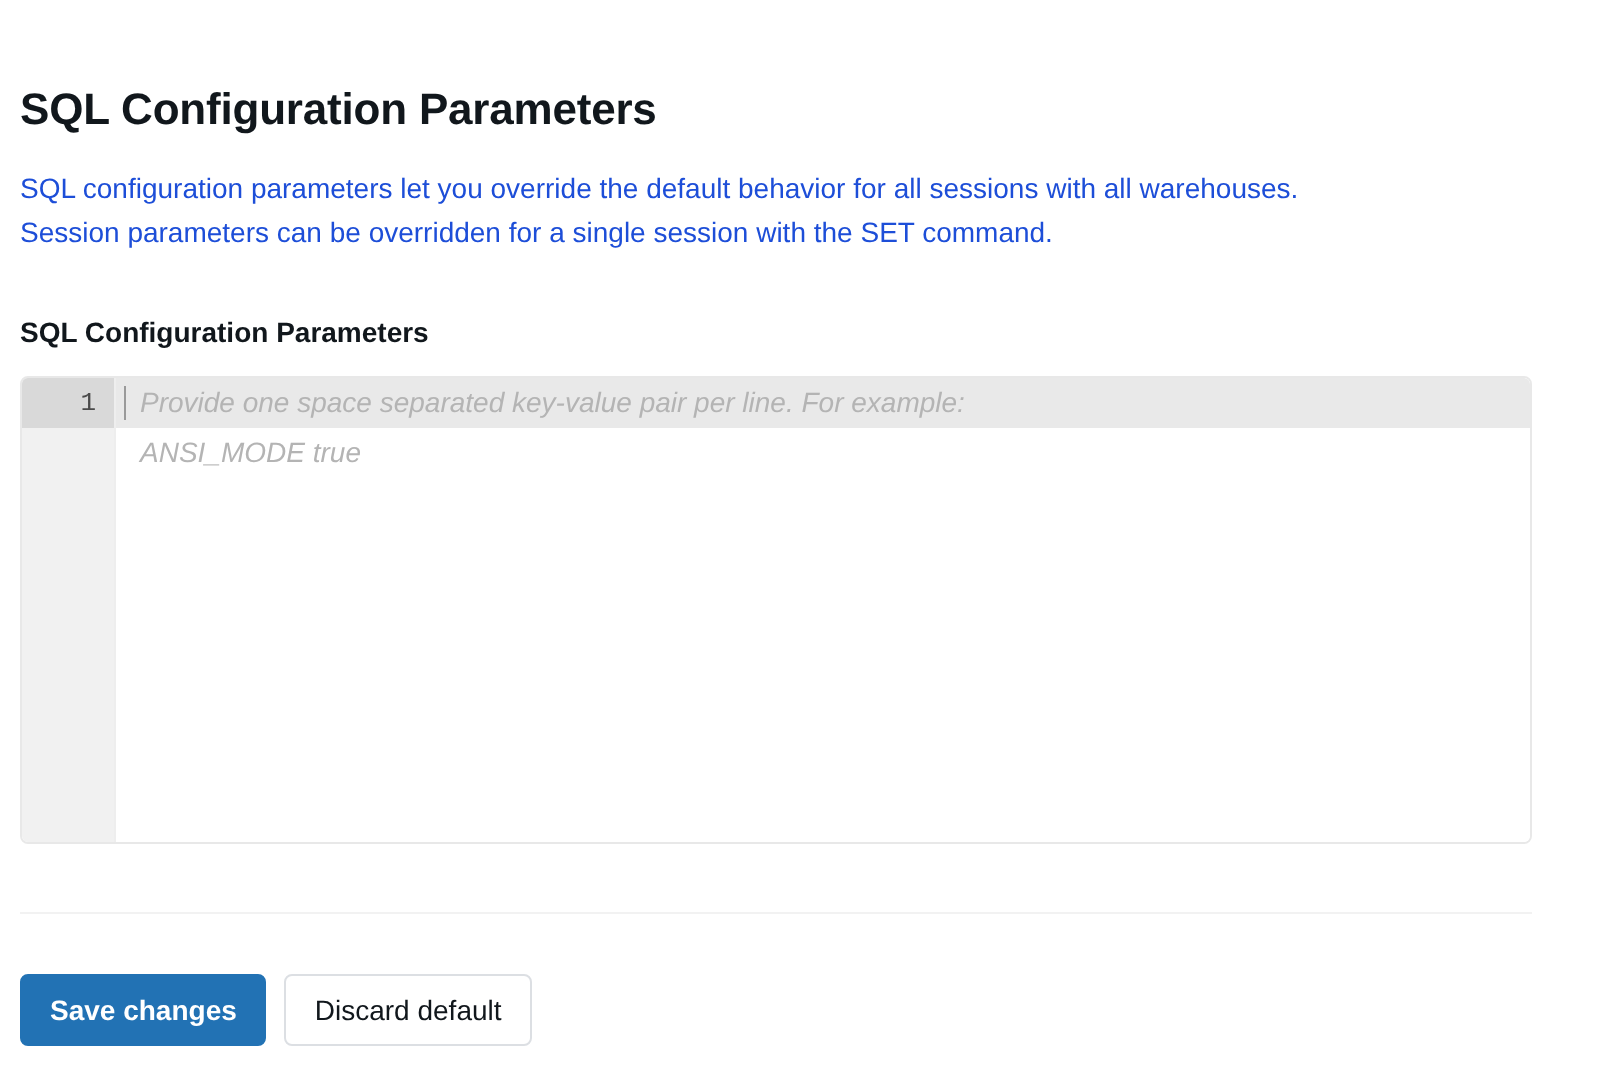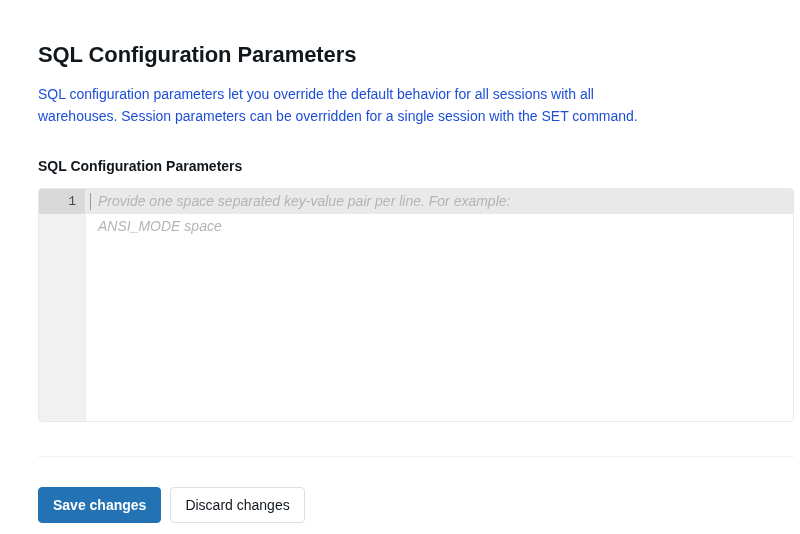--- a/index.html
+++ b/index.html
@@ -13,21 +13,21 @@
     font-family: "Liberation Sans", "DejaVu Sans", sans-serif;
     color: #11171c;
     overflow: hidden;
   }
 
   .page {
     position: relative;
     width: 696px;
     height: 534px;
     box-sizing: border-box;
-    padding: 0 38px;
+    padding: 0 10px;
   }
 
   
   .page-title {
     margin: 0;
     padding-top: 41px;
     font-size: 22px;
     line-height: 28px;
     font-weight: 700;
     letter-spacing: -0.1px;
@@ -199,27 +199,27 @@
 
       <div class="editor-gutter">
         <div class="gutter-line active">1</div>
       </div>
 
       <div class="editor-content">
         <div class="active-line-bg"></div>
         <div class="editor-cursor"></div>
         <div class="editor-lines">
           <div class="editor-line">Provide one space separated key-value pair per line. For example:</div>
-          <div class="editor-line">ANSI_MODE space</div>
+          <div class="editor-line">ANSI_MODE true</div>
         </div>
       </div>
 
     </div>
   </div>
 
   <div class="divider"></div>
 
   <div class="actions">
     <button class="btn btn-primary">Save changes</button>
-    <button class="btn btn-secondary">Discard changes</button>
+    <button class="btn btn-secondary">Discard default</button>
   </div>
 
 </div>
 
 </body></html>

